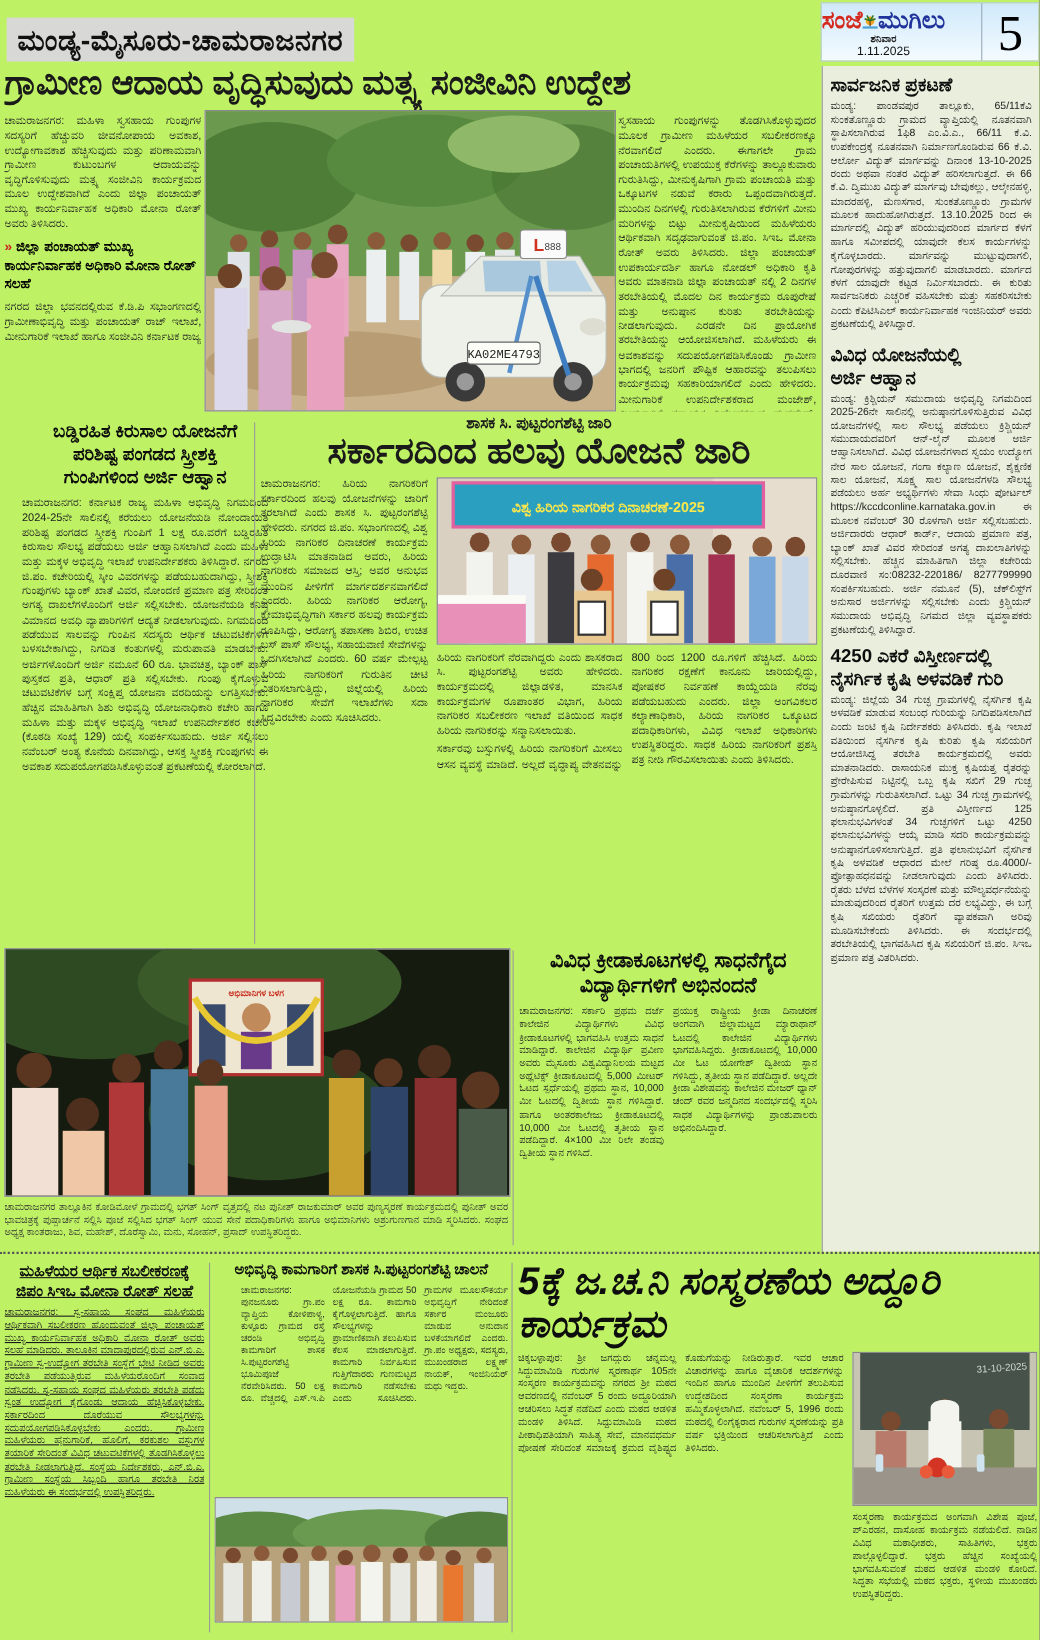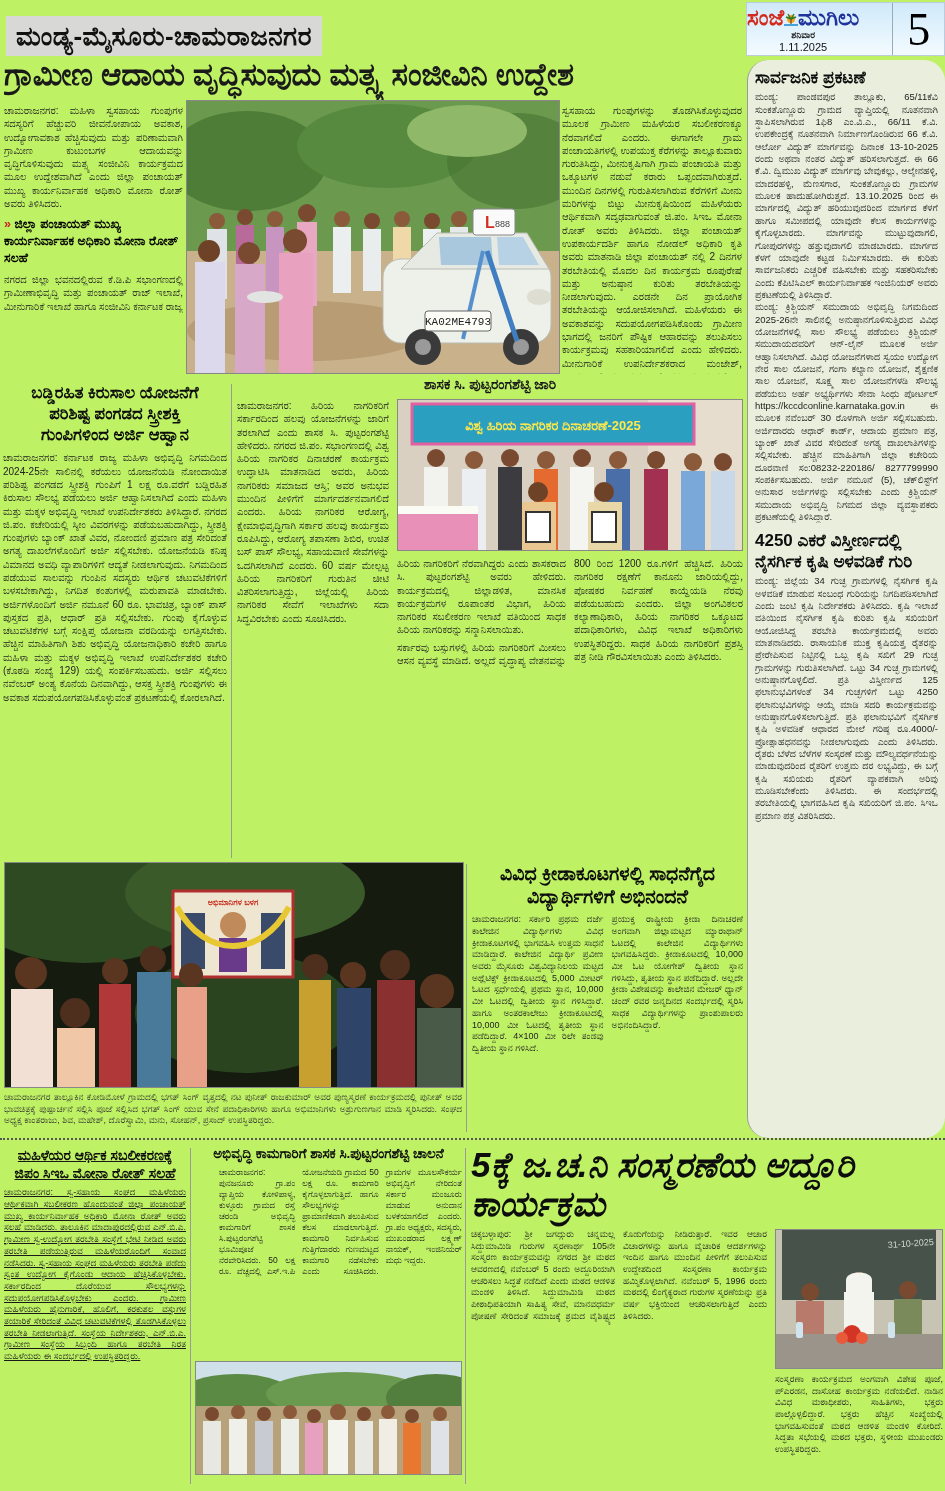--- a/index.html
+++ b/index.html
@@ -22,21 +22,21 @@
   .mast-title{font-size:22px;font-weight:bold;line-height:24px;white-space:nowrap;}
   .mast-day{font-size:9px;font-weight:bold;color:#222;}
   .mast-date{font-size:11px;color:#111;}
   .mast-page{width:52px;border-left:1px solid #9ab;display:flex;align-items:center;justify-content:center;
              font-family:"Liberation Serif", serif;font-size:46px;color:#000;}
   .main-hl{font-size:31px;line-height:1.1;font-weight:bold;letter-spacing:-.3px;}
   .pullq{font-weight:bold;font-size:12.5px;line-height:1.35;margin:6px 0;color:#000;}
   .pullq .mark{color:#c22;}
   .kicker{font-size:14px;font-weight:bold;}
   .center-hl{font-size:33px;font-weight:bold;line-height:1.05;}
-  .side{background:#e9efdc;border-left:1px solid #999;padding:4px 7px;box-sizing:border-box;border-radius:21px;}
+  .side{background:#e9efdc;border-left:1px solid #999;padding:4px 7px;box-sizing:border-box;}
   .side h3{margin:4px 0 3px;font-size:17px;line-height:1.2;}
   .side .body-sm{font-size:9.5px;}
   .cap{font-size:9px;line-height:1.3;color:#333;text-align:justify;}
   .cols2{column-count:2;column-gap:8px;}
   .cols3{column-count:3;column-gap:7px;margin-left:24px;}
 </style>
 </head>
 <body>
 
 <div class="page">
@@ -129,41 +129,46 @@
       </g>
     </svg>
   </div>
 
   <div class="abs body-txt" style="left:562px;top:104px;width:180px;height:270px;">ಸ್ವಸಹಾಯ ಗುಂಪುಗಳನ್ನು ತೊಡಗಿಸಿಕೊಳ್ಳುವುದರ ಮೂಲಕ ಗ್ರಾಮೀಣ ಮಹಿಳೆಯರ ಸಬಲೀಕರಣಕ್ಕೂ ನೆರವಾಗಲಿದೆ ಎಂದರು. ಈಗಾಗಲೇ ಗ್ರಾಮ ಪಂಚಾಯತಿಗಳಲ್ಲಿ ಉಪಯುಕ್ತ ಕೆರೆಗಳನ್ನು ತಾಲ್ಲೂಕುವಾರು ಗುರುತಿಸಿದ್ದು, ಮೀನುಕೃಷಿಗಾಗಿ ಗ್ರಾಮ ಪಂಚಾಯತಿ ಮತ್ತು ಒಕ್ಕೂಟಗಳ ನಡುವೆ ಕರಾರು ಒಪ್ಪಂದವಾಗಿರುತ್ತದೆ. ಮುಂದಿನ ದಿನಗಳಲ್ಲಿ ಗುರುತಿಸಲಾಗಿರುವ ಕೆರೆಗಳಿಗೆ ಮೀನು ಮರಿಗಳನ್ನು ಬಿಟ್ಟು ಮೀನುಕೃಷಿಯಿಂದ ಮಹಿಳೆಯರು ಆರ್ಥಿಕವಾಗಿ ಸದೃಢವಾಗುವಂತೆ ಜಿ.ಪಂ. ಸಿಇಒ ಮೋನಾ ರೋತ್ ಅವರು ತಿಳಿಸಿದರು. ಜಿಲ್ಲಾ ಪಂಚಾಯತ್ ಉಪಕಾರ್ಯದರ್ಶಿ ಹಾಗೂ ನೋಡಲ್ ಅಧಿಕಾರಿ ಕೃತಿ ಅವರು ಮಾತನಾಡಿ ಜಿಲ್ಲಾ ಪಂಚಾಯತ್ ನಲ್ಲಿ 2 ದಿನಗಳ ತರಬೇತಿಯಲ್ಲಿ ಮೊದಲ ದಿನ ಕಾರ್ಯಕ್ರಮ ರೂಪುರೇಷೆ ಮತ್ತು ಅನುಷ್ಠಾನ ಕುರಿತು ತರಬೇತಿಯನ್ನು ನೀಡಲಾಗುವುದು. ಎರಡನೇ ದಿನ ಪ್ರಾಯೋಗಿಕ ತರಬೇತಿಯನ್ನು ಆಯೋಜಿಸಲಾಗಿದೆ. ಮಹಿಳೆಯರು ಈ ಅವಕಾಶವನ್ನು ಸದುಪಯೋಗಪಡಿಸಿಕೊಂಡು ಗ್ರಾಮೀಣ ಭಾಗದಲ್ಲಿ ಜನರಿಗೆ ಪೌಷ್ಟಿಕ ಆಹಾರವನ್ನು ತಲುಪಿಸಲು ಕಾರ್ಯಕ್ರಮವು ಸಹಕಾರಿಯಾಗಲಿದೆ ಎಂದು ಹೇಳಿದರು. ಮೀನುಗಾರಿಕೆ ಉಪನಿರ್ದೇಶಕರಾದ ಮಂಜೇಶ್, ಮೀನುಗಾರಿಕೆ ಸಹಾಯಕ ನಿರ್ದೇಶಕರಾದ ಮಹದೇವ್, ಇತರರು ಹಾಜರಿದ್ದರು.</div>
 
   <div class="abs side" style="left:747px;top:60px;width:198px;height:1078px;">
     <h3 class="hl">ಸಾರ್ವಜನಿಕ ಪ್ರಕಟಣೆ</h3>
     <div class="body-sm">ಮಂಡ್ಯ: ಪಾಂಡವಪುರ ತಾಲ್ಲೂಕು, 65/11ಕೆವಿ ಸುಂಕತೊಣ್ಣೂರು ಗ್ರಾಮದ ವ್ಯಾಪ್ತಿಯಲ್ಲಿ ನೂತನವಾಗಿ ಸ್ಥಾಪಿಸಲಾಗಿರುವ 1ಫಿ8 ಎಂ.ವಿ.ಎ., 66/11 ಕೆ.ವಿ. ಉಪಕೇಂದ್ರಕ್ಕೆ ನೂತನವಾಗಿ ನಿರ್ಮಾಣಗೊಂಡಿರುವ 66 ಕೆ.ವಿ. ಆರ್ಲೋ ವಿದ್ಯುತ್ ಮಾರ್ಗವನ್ನು ದಿನಾಂಕ 13-10-2025 ರಂದು ಅಥವಾ ನಂತರ ವಿದ್ಯುತ್ ಹರಿಸಲಾಗುತ್ತದೆ. ಈ 66 ಕೆ.ವಿ. ದ್ವಿಮುಖ ವಿದ್ಯುತ್ ಮಾರ್ಗವು ಬೇವುಕಲ್ಲು, ಆಲ್ಕೇನಹಳ್ಳಿ, ಮಾದರಹಳ್ಳಿ, ಮೆಣಸಗಾರ, ಸುಂಕತೊಣ್ಣೂರು ಗ್ರಾಮಗಳ ಮೂಲಕ ಹಾದುಹೋಗಿರುತ್ತದೆ. 13.10.2025 ರಿಂದ ಈ ಮಾರ್ಗದಲ್ಲಿ ವಿದ್ಯುತ್ ಹರಿಯುವುದರಿಂದ ಮಾರ್ಗದ ಕೆಳಗೆ ಹಾಗೂ ಸಮೀಪದಲ್ಲಿ ಯಾವುದೇ ಕೆಲಸ ಕಾರ್ಯಗಳನ್ನು ಕೈಗೊಳ್ಳಬಾರದು. ಮಾರ್ಗವನ್ನು ಮುಟ್ಟುವುದಾಗಲಿ, ಗೋಪುರಗಳನ್ನು ಹತ್ತುವುದಾಗಲಿ ಮಾಡಬಾರದು. ಮಾರ್ಗದ ಕೆಳಗೆ ಯಾವುದೇ ಕಟ್ಟಡ ನಿರ್ಮಿಸಬಾರದು. ಈ ಕುರಿತು ಸಾರ್ವಜನಿಕರು ಎಚ್ಚರಿಕೆ ವಹಿಸಬೇಕು ಮತ್ತು ಸಹಕರಿಸಬೇಕು ಎಂದು ಕೆಪಿಟಿಸಿಎಲ್ ಕಾರ್ಯನಿರ್ವಾಹಕ ಇಂಜಿನಿಯರ್ ಅವರು ಪ್ರಕಟಣೆಯಲ್ಲಿ ತಿಳಿಸಿದ್ದಾರೆ.</div>
 
+    <h3 class="hl" style="margin-top:12px;">
+      <span>ವಿವಿಧ ಯೋಜನೆಯಲ್ಲಿ</span><br>
+      <span>ಅರ್ಜಿ ಆಹ್ವಾನ</span>
+    </h3>
     <div class="body-sm">ಮಂಡ್ಯ: ಕ್ರಿಶ್ಚಿಯನ್ ಸಮುದಾಯ ಅಭಿವೃದ್ಧಿ ನಿಗಮದಿಂದ 2025-26ನೇ ಸಾಲಿನಲ್ಲಿ ಅನುಷ್ಠಾನಗೊಳಿಸುತ್ತಿರುವ ವಿವಿಧ ಯೋಜನೆಗಳಲ್ಲಿ ಸಾಲ ಸೌಲಭ್ಯ ಪಡೆಯಲು ಕ್ರಿಶ್ಚಿಯನ್ ಸಮುದಾಯದವರಿಗೆ ಆನ್-ಲೈನ್ ಮೂಲಕ ಅರ್ಜಿ ಆಹ್ವಾನಿಸಲಾಗಿದೆ. ವಿವಿಧ ಯೋಜನೆಗಳಾದ ಸ್ವಯಂ ಉದ್ಯೋಗ ನೇರ ಸಾಲ ಯೋಜನೆ, ಗಂಗಾ ಕಲ್ಯಾಣ ಯೋಜನೆ, ಶೈಕ್ಷಣಿಕ ಸಾಲ ಯೋಜನೆ, ಸೂಕ್ಷ್ಮ ಸಾಲ ಯೋಜನೆಗಳಡಿ ಸೌಲಭ್ಯ ಪಡೆಯಲು ಅರ್ಹ ಅಭ್ಯರ್ಥಿಗಳು ಸೇವಾ ಸಿಂಧು ಪೋರ್ಟಲ್ https://kccdconline.karnataka.gov.in ಈ ಮೂಲಕ ನವೆಂಬರ್ 30 ರೊಳಗಾಗಿ ಅರ್ಜಿ ಸಲ್ಲಿಸಬಹುದು. ಅರ್ಜಿದಾರರು ಆಧಾರ್ ಕಾರ್ಡ್, ಆದಾಯ ಪ್ರಮಾಣ ಪತ್ರ, ಬ್ಯಾಂಕ್ ಖಾತೆ ವಿವರ ಸೇರಿದಂತೆ ಅಗತ್ಯ ದಾಖಲಾತಿಗಳನ್ನು ಸಲ್ಲಿಸಬೇಕು. ಹೆಚ್ಚಿನ ಮಾಹಿತಿಗಾಗಿ ಜಿಲ್ಲಾ ಕಚೇರಿಯ ದೂರವಾಣಿ ಸಂ:08232-220186/ 8277799990 ಸಂಪರ್ಕಿಸಬಹುದು. ಅರ್ಜಿ ನಮೂನೆ (5), ಚೆಕ್‌ಲಿಸ್ಟ್‌ಗೆ ಅನುಸಾರ ಅರ್ಜಿಗಳನ್ನು ಸಲ್ಲಿಸಬೇಕು ಎಂದು ಕ್ರಿಶ್ಚಿಯನ್ ಸಮುದಾಯ ಅಭಿವೃದ್ಧಿ ನಿಗಮದ ಜಿಲ್ಲಾ ವ್ಯವಸ್ಥಾಪಕರು ಪ್ರಕಟಣೆಯಲ್ಲಿ ತಿಳಿಸಿದ್ದಾರೆ.</div>
 
     <h3 class="hl" style="margin-top:8px;">
       <span>4250 ಎಕರೆ ವಿಸ್ತೀರ್ಣದಲ್ಲಿ</span><br>
       <span>ನೈಸರ್ಗಿಕ ಕೃಷಿ ಅಳವಡಿಕೆ ಗುರಿ</span>
     </h3>
     <div class="body-sm">ಮಂಡ್ಯ: ಜಿಲ್ಲೆಯ 34 ಗುಚ್ಛ ಗ್ರಾಮಗಳಲ್ಲಿ ನೈಸರ್ಗಿಕ ಕೃಷಿ ಅಳವಡಿಕೆ ಮಾಡುವ ಸಂಬಂಧ ಗುರಿಯನ್ನು ನಿಗದಿಪಡಿಸಲಾಗಿದೆ ಎಂದು ಜಂಟಿ ಕೃಷಿ ನಿರ್ದೇಶಕರು ತಿಳಿಸಿದರು. ಕೃಷಿ ಇಲಾಖೆ ವತಿಯಿಂದ ನೈಸರ್ಗಿಕ ಕೃಷಿ ಕುರಿತು ಕೃಷಿ ಸಖಿಯರಿಗೆ ಆಯೋಜಿಸಿದ್ದ ತರಬೇತಿ ಕಾರ್ಯಕ್ರಮದಲ್ಲಿ ಅವರು ಮಾತನಾಡಿದರು. ರಾಸಾಯನಿಕ ಮುಕ್ತ ಕೃಷಿಯತ್ತ ರೈತರನ್ನು ಪ್ರೇರೇಪಿಸುವ ನಿಟ್ಟಿನಲ್ಲಿ ಒಬ್ಬ ಕೃಷಿ ಸಖಿಗೆ 29 ಗುಚ್ಛ ಗ್ರಾಮಗಳನ್ನು ಗುರುತಿಸಲಾಗಿದೆ. ಒಟ್ಟು 34 ಗುಚ್ಛ ಗ್ರಾಮಗಳಲ್ಲಿ ಅನುಷ್ಠಾನಗೊಳ್ಳಲಿದೆ. ಪ್ರತಿ ವಿಸ್ತೀರ್ಣದ 125 ಫಲಾನುಭವಿಗಳಂತೆ 34 ಗುಚ್ಛಗಳಿಗೆ ಒಟ್ಟು 4250 ಫಲಾನುಭವಿಗಳನ್ನು ಆಯ್ಕೆ ಮಾಡಿ ಸದರಿ ಕಾರ್ಯಕ್ರಮವನ್ನು ಅನುಷ್ಠಾನಗೊಳಿಸಲಾಗುತ್ತಿದೆ. ಪ್ರತಿ ಫಲಾನುಭವಿಗೆ ನೈಸರ್ಗಿಕ ಕೃಷಿ ಅಳವಡಿಕೆ ಆಧಾರದ ಮೇಲೆ ಗರಿಷ್ಠ ರೂ.4000/- ಪ್ರೋತ್ಸಾಹಧನವನ್ನು ನೀಡಲಾಗುವುದು ಎಂದು ತಿಳಿಸಿದರು. ರೈತರು ಬೆಳೆದ ಬೆಳೆಗಳ ಸಂಸ್ಕರಣೆ ಮತ್ತು ಮೌಲ್ಯವರ್ಧನೆಯನ್ನು ಮಾಡುವುದರಿಂದ ರೈತರಿಗೆ ಉತ್ತಮ ದರ ಲಭ್ಯವಿದ್ದು, ಈ ಬಗ್ಗೆ ಕೃಷಿ ಸಖಿಯರು ರೈತರಿಗೆ ವ್ಯಾಪಕವಾಗಿ ಅರಿವು ಮೂಡಿಸಬೇಕೆಂದು ತಿಳಿಸಿದರು. ಈ ಸಂದರ್ಭದಲ್ಲಿ ತರಬೇತಿಯಲ್ಲಿ ಭಾಗವಹಿಸಿದ ಕೃಷಿ ಸಖಿಯರಿಗೆ ಜಿ.ಪಂ. ಸಿಇಒ ಪ್ರಮಾಣ ಪತ್ರ ವಿತರಿಸಿದರು.</div>
   </div>
 
-  <div class="abs" style="left:3px;top:382px;width:224px;height:478px;overflow:hidden;">
+  <div class="abs" style="left:20px;top:382px;width:224px;height:478px;overflow:hidden;">
     <div class="center hl" style="font-size:16.5px;line-height:1.28;">
       <span>ಬಡ್ಡಿರಹಿತ ಕಿರುಸಾಲ ಯೋಜನೆಗೆ</span><br>
       <span>ಪರಿಶಿಷ್ಟ ಪಂಗಡದ ಸ್ತ್ರೀಶಕ್ತಿ</span><br>
       <span>ಗುಂಪಿಗಳಿಂದ ಅರ್ಜಿ ಆಹ್ವಾನ</span>
     </div>
     <div class="body-txt" style="margin-top:6px;height:400px;">ಚಾಮರಾಜನಗರ: ಕರ್ನಾಟಕ ರಾಜ್ಯ ಮಹಿಳಾ ಅಭಿವೃದ್ಧಿ ನಿಗಮದಿಂದ 2024-25ನೇ ಸಾಲಿನಲ್ಲಿ ಕರೆಯಲು ಯೋಜನೆಯಡಿ ನೋಂದಾಯಿತ ಪರಿಶಿಷ್ಟ ಪಂಗಡದ ಸ್ತ್ರೀಶಕ್ತಿ ಗುಂಪಿಗೆ 1 ಲಕ್ಷ ರೂ.ವರೆಗೆ ಬಡ್ಡಿರಹಿತ ಕಿರುಸಾಲ ಸೌಲಭ್ಯ ಪಡೆಯಲು ಅರ್ಜಿ ಆಹ್ವಾನಿಸಲಾಗಿದೆ ಎಂದು ಮಹಿಳಾ ಮತ್ತು ಮಕ್ಕಳ ಅಭಿವೃದ್ಧಿ ಇಲಾಖೆ ಉಪನಿರ್ದೇಶಕರು ತಿಳಿಸಿದ್ದಾರೆ. ನಗರದ ಜಿ.ಪಂ. ಕಚೇರಿಯಲ್ಲಿ ಸ್ಕೀಂ ವಿವರಗಳನ್ನು ಪಡೆಯಬಹುದಾಗಿದ್ದು, ಸ್ತ್ರೀಶಕ್ತಿ ಗುಂಪುಗಳು ಬ್ಯಾಂಕ್ ಖಾತೆ ವಿವರ, ನೋಂದಣಿ ಪ್ರಮಾಣ ಪತ್ರ ಸೇರಿದಂತೆ ಅಗತ್ಯ ದಾಖಲೆಗಳೊಂದಿಗೆ ಅರ್ಜಿ ಸಲ್ಲಿಸಬೇಕು. ಯೋಜನೆಯಡಿ ಕನಿಷ್ಠ ವಿಮಾನದ ಅವಧಿ ವ್ಯಾಪಾರಿಗಳಿಗೆ ಆದ್ಯತೆ ನೀಡಲಾಗುವುದು. ನಿಗಮದಿಂದ ಪಡೆಯುವ ಸಾಲವನ್ನು ಗುಂಪಿನ ಸದಸ್ಯರು ಆರ್ಥಿಕ ಚಟುವಟಿಕೆಗಳಿಗೆ ಬಳಸಬೇಕಾಗಿದ್ದು, ನಿಗದಿತ ಕಂತುಗಳಲ್ಲಿ ಮರುಪಾವತಿ ಮಾಡಬೇಕು. ಅರ್ಜಿಗಳೊಂದಿಗೆ ಅರ್ಜಿ ನಮೂನೆ 60 ರೂ. ಭಾವಚಿತ್ರ, ಬ್ಯಾಂಕ್ ಪಾಸ್ ಪುಸ್ತಕದ ಪ್ರತಿ, ಆಧಾರ್ ಪ್ರತಿ ಸಲ್ಲಿಸಬೇಕು. ಗುಂಪು ಕೈಗೊಳ್ಳುವ ಚಟುವಟಿಕೆಗಳ ಬಗ್ಗೆ ಸಂಕ್ಷಿಪ್ತ ಯೋಜನಾ ವರದಿಯನ್ನು ಲಗತ್ತಿಸಬೇಕು. ಹೆಚ್ಚಿನ ಮಾಹಿತಿಗಾಗಿ ಶಿಶು ಅಭಿವೃದ್ಧಿ ಯೋಜನಾಧಿಕಾರಿ ಕಚೇರಿ ಹಾಗೂ ಮಹಿಳಾ ಮತ್ತು ಮಕ್ಕಳ ಅಭಿವೃದ್ಧಿ ಇಲಾಖೆ ಉಪನಿರ್ದೇಶಕರ ಕಚೇರಿ (ಕೊಠಡಿ ಸಂಖ್ಯೆ 129) ಯಲ್ಲಿ ಸಂಪರ್ಕಿಸಬಹುದು. ಅರ್ಜಿ ಸಲ್ಲಿಸಲು ನವೆಂಬರ್ ಅಂತ್ಯ ಕೊನೆಯ ದಿನವಾಗಿದ್ದು, ಆಸಕ್ತ ಸ್ತ್ರೀಶಕ್ತಿ ಗುಂಪುಗಳು ಈ ಅವಕಾಶ ಸದುಪಯೋಗಪಡಿಸಿಕೊಳ್ಳುವಂತೆ ಪ್ರಕಟಣೆಯಲ್ಲಿ ಕೋರಲಾಗಿದೆ.</div>
   </div>
   <div class="abs vrule" style="left:231px;top:384px;height:474px;"></div>
 
   <div class="abs" style="left:237px;top:376px;width:506px;height:484px;overflow:hidden;">
     <div class="center kicker">ಶಾಸಕ ಸಿ. ಪುಟ್ಟರಂಗಶೆಟ್ಟಿ ಜಾರಿ</div>
+    <div class="center center-hl">ಸರ್ಕಾರದಿಂದ ಹಲವು ಯೋಜನೆ ಜಾರಿ</div>
     <div style="display:flex;margin-top:6px;gap:8px;">
       <div class="body-txt" style="width:152px;height:410px;">ಚಾಮರಾಜನಗರ: ಹಿರಿಯ ನಾಗರಿಕರಿಗೆ ಸರ್ಕಾರದಿಂದ ಹಲವು ಯೋಜನೆಗಳನ್ನು ಜಾರಿಗೆ ತರಲಾಗಿದೆ ಎಂದು ಶಾಸಕ ಸಿ. ಪುಟ್ಟರಂಗಶೆಟ್ಟಿ ಹೇಳಿದರು. ನಗರದ ಜಿ.ಪಂ. ಸಭಾಂಗಣದಲ್ಲಿ ವಿಶ್ವ ಹಿರಿಯ ನಾಗರಿಕರ ದಿನಾಚರಣೆ ಕಾರ್ಯಕ್ರಮ ಉದ್ಘಾಟಿಸಿ ಮಾತನಾಡಿದ ಅವರು, ಹಿರಿಯ ನಾಗರಿಕರು ಸಮಾಜದ ಆಸ್ತಿ; ಅವರ ಅನುಭವ ಮುಂದಿನ ಪೀಳಿಗೆಗೆ ಮಾರ್ಗದರ್ಶನವಾಗಲಿದೆ ಎಂದರು. ಹಿರಿಯ ನಾಗರಿಕರ ಆರೋಗ್ಯ, ಕ್ಷೇಮಾಭಿವೃದ್ಧಿಗಾಗಿ ಸರ್ಕಾರ ಹಲವು ಕಾರ್ಯಕ್ರಮ ರೂಪಿಸಿದ್ದು, ಆರೋಗ್ಯ ತಪಾಸಣಾ ಶಿಬಿರ, ಉಚಿತ ಬಸ್ ಪಾಸ್ ಸೌಲಭ್ಯ, ಸಹಾಯವಾಣಿ ಸೇವೆಗಳನ್ನು ಒದಗಿಸಲಾಗಿದೆ ಎಂದರು. 60 ವರ್ಷ ಮೇಲ್ಪಟ್ಟ ಹಿರಿಯ ನಾಗರಿಕರಿಗೆ ಗುರುತಿನ ಚೀಟಿ ವಿತರಿಸಲಾಗುತ್ತಿದ್ದು, ಜಿಲ್ಲೆಯಲ್ಲಿ ಹಿರಿಯ ನಾಗರಿಕರ ಸೇವೆಗೆ ಇಲಾಖೆಗಳು ಸದಾ ಸಿದ್ಧವಿರಬೇಕು ಎಂದು ಸೂಚಿಸಿದರು.</div>
       <div style="width:346px;">
         <div class="photo" style="width:344px;height:150px;">
           <svg viewBox="0 0 344 150" preserveAspectRatio="none">
             <rect width="344" height="150" fill="#d9d0c1"></rect>
             <rect x="250" width="94" height="150" fill="#e6ddcf"></rect>
             <rect x="14" y="4" width="282" height="40" fill="#2a9fc0"></rect>
             <rect x="14" y="4" width="282" height="40" fill="none" stroke="#e060a0" stroke-width="3"></rect>
             <text x="155" y="30" font-size="13" font-weight="bold" text-anchor="middle" fill="#ffe84a">ವಿಶ್ವ ಹಿರಿಯ ನಾಗರಿಕರ ದಿನಾಚರಣೆ-2025</text>

